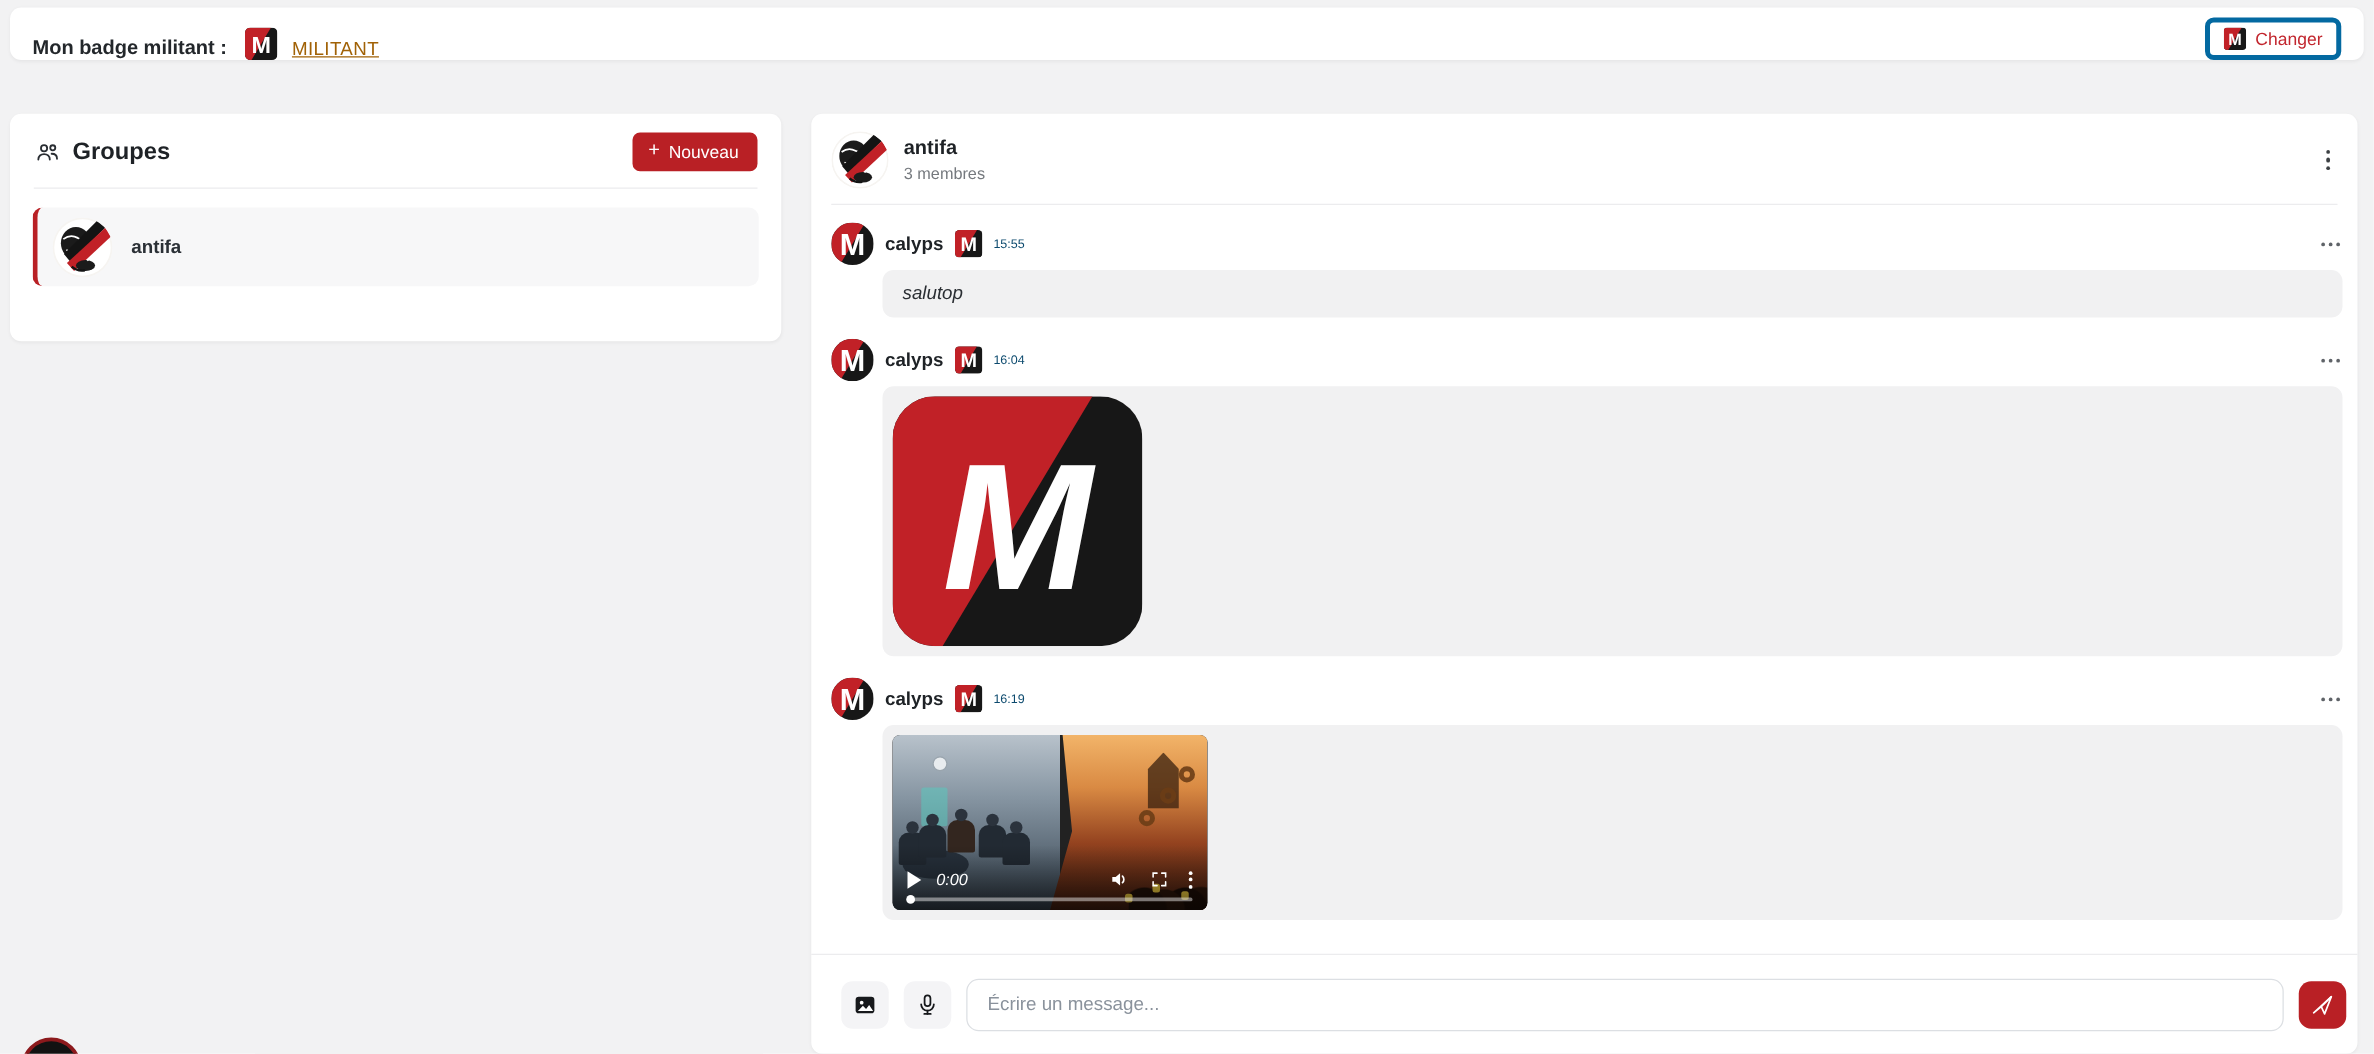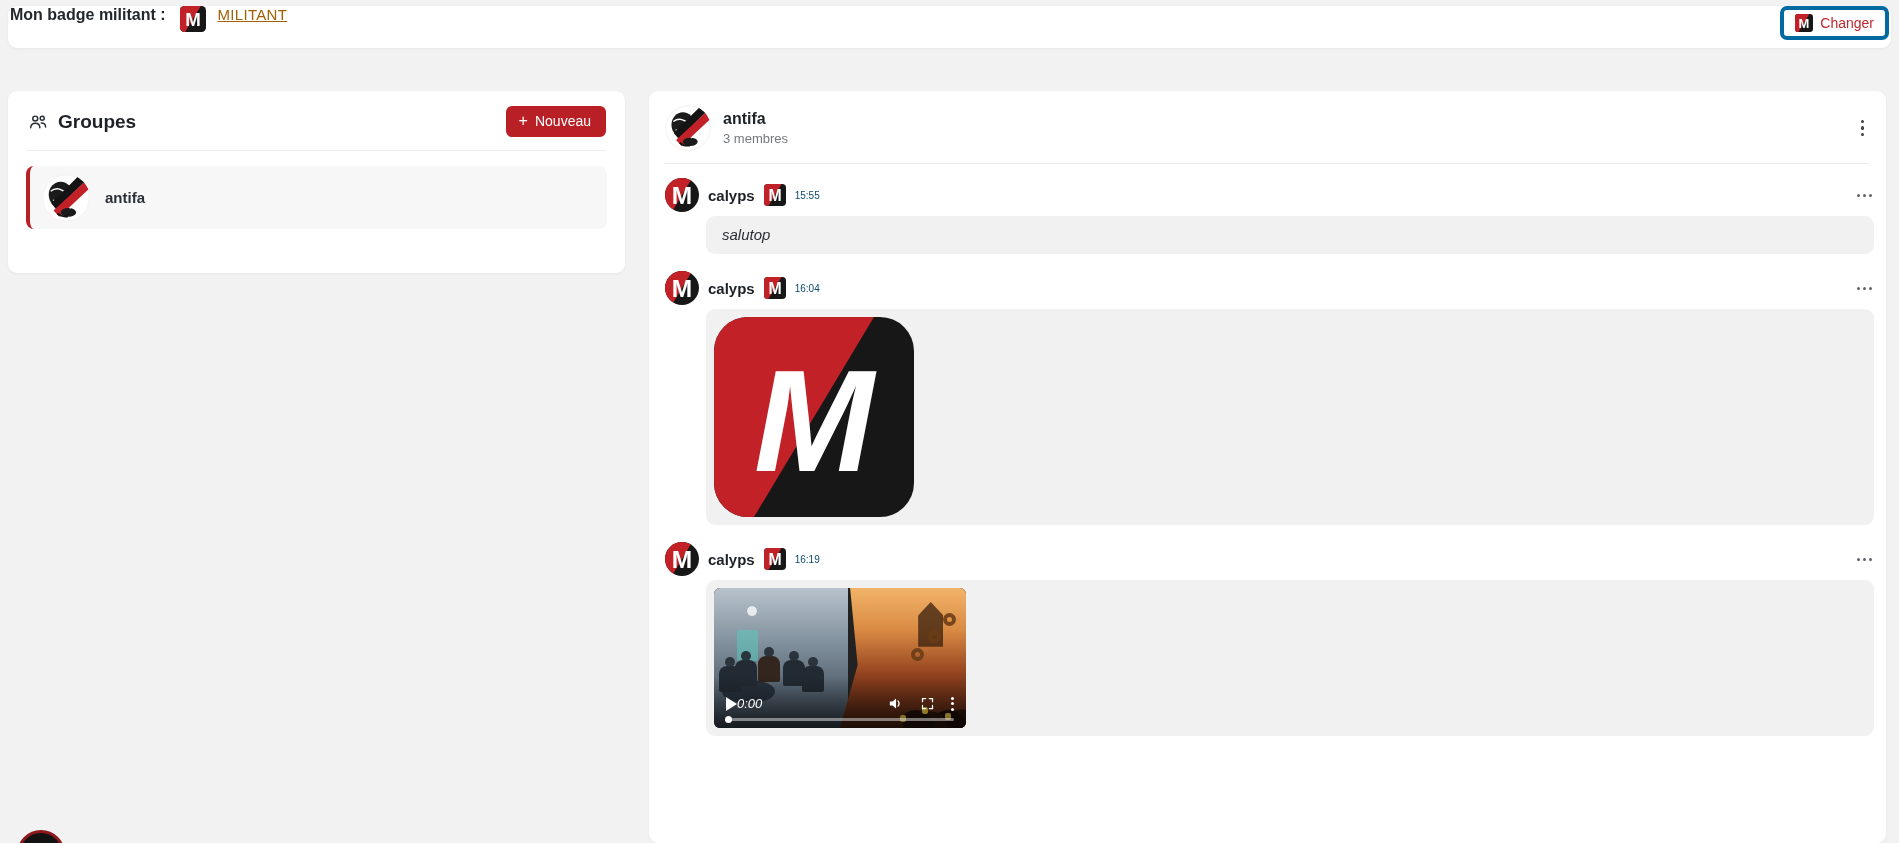--- a/index.html
+++ b/index.html
@@ -8,21 +8,21 @@
     background:#f2f2f3;
     font-family:"Liberation Sans", sans-serif;
     color:#23272b;
     position:relative;
   }
   .card { background:#fff; border-radius:9px; box-shadow:0 1px 3px rgba(0,0,0,.05); }
 
   
   .topbar {
     position:absolute; left:8px; right:8px; top:6px; height:42px;
-    display:flex; align-items:flex-start; padding:0 2px;
+    display:flex; align-items:flex-end; padding:0 18px;
   }
   .topbar-label { font-weight:bold; font-size:16px; }
   .badge-m { width:26px; height:26px; margin-left:14px; flex:0 0 auto; }
   .topbar-badge-name { margin-left:12px; font-size:15px; color:#a16207; letter-spacing:.3px;text-decoration:underline; }
   .change-btn {
     margin-left:auto; display:flex; align-items:center; gap:7px;
     border:4px solid #0369a1; border-radius:7px; background:#fff;
     padding:4px 11px; cursor:pointer;
   }
   .change-btn .badge-m { width:18px; height:18px; margin-left:0; }
@@ -115,21 +115,21 @@
   .v-banner-wrap { position:absolute; top:7px; left:0; right:0; display:flex;
     flex-direction:column; align-items:center; gap:2px; z-index:3; }
   .v-banner { background:#0c0c0c; color:#f2c61b; font-weight:bold; font-size:8.5px;
     line-height:11px; padding:1px 5px; white-space:nowrap; letter-spacing:.1px; }
   .v-shade { position:absolute; left:0; right:0; bottom:0; height:52px; z-index:2;
     background:linear-gradient(transparent, rgba(0,0,0,.55)); }
   .v-controls { position:absolute; left:12px; right:12px; bottom:16px; z-index:4;
     display:flex; align-items:center; color:#fff; }
   .v-play { width:0; height:0; border-left:11px solid #fff; border-top:7px solid transparent;
     border-bottom:7px solid transparent; cursor:pointer; }
-  .v-time { font-size:13px; margin-left:0; color:#fff; }
+  .v-time { font-size:13px; margin-left:12px; color:#fff; }
   .v-right { margin-left:auto; display:flex; align-items:center; gap:16px; }
   .v-right svg { display:block; cursor:pointer; }
   .v-kebab { display:flex; flex-direction:column; gap:2.5px; cursor:pointer; }
   .v-kebab i { width:3px; height:3px; background:#fff; border-radius:50%; display:block; }
   .v-progress { position:absolute; left:12px; right:12px; bottom:7px; height:3px; z-index:4;
     background:rgba(255,255,255,.45); border-radius:2px; cursor:pointer; }
   .v-progress::before { content:""; position:absolute; left:-1px; top:-2px; width:7px; height:7px;
     background:#fff; border-radius:50%; }
 
   
@@ -371,15 +371,33 @@
                 </div>
             </div>
           </div>
           <div class="v-progress"></div>
         </div>
       </div>
     </div>
 
   </div>
 
+  <div class="composer">
+    <button class="tool-btn">
+      <svg>
+          <use href="#sym-image"></use>
+        </svg>
+    </button>
+    <button class="tool-btn">
+      <svg>
+          <use href="#sym-mic"></use>
+        </svg>
+    </button>
+    <input type="text" placeholder="Écrire un message..." style="">
+    <button class="send-btn">
+      <svg>
+          <use href="#sym-send"></use>
+        </svg>
+    </button>
+  </div>
 </main>
 
 <div class="fab"></div>
 
 </body></html>

